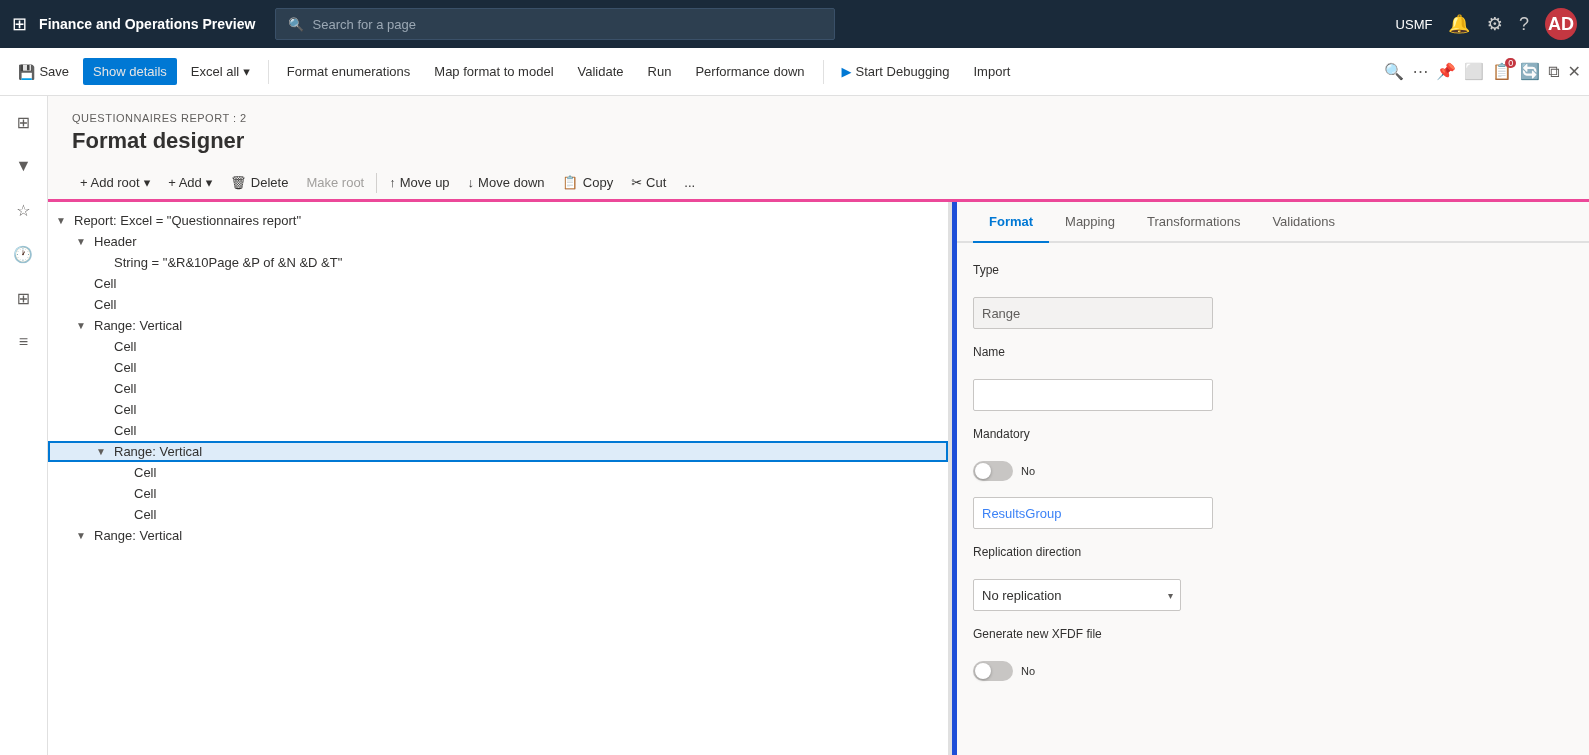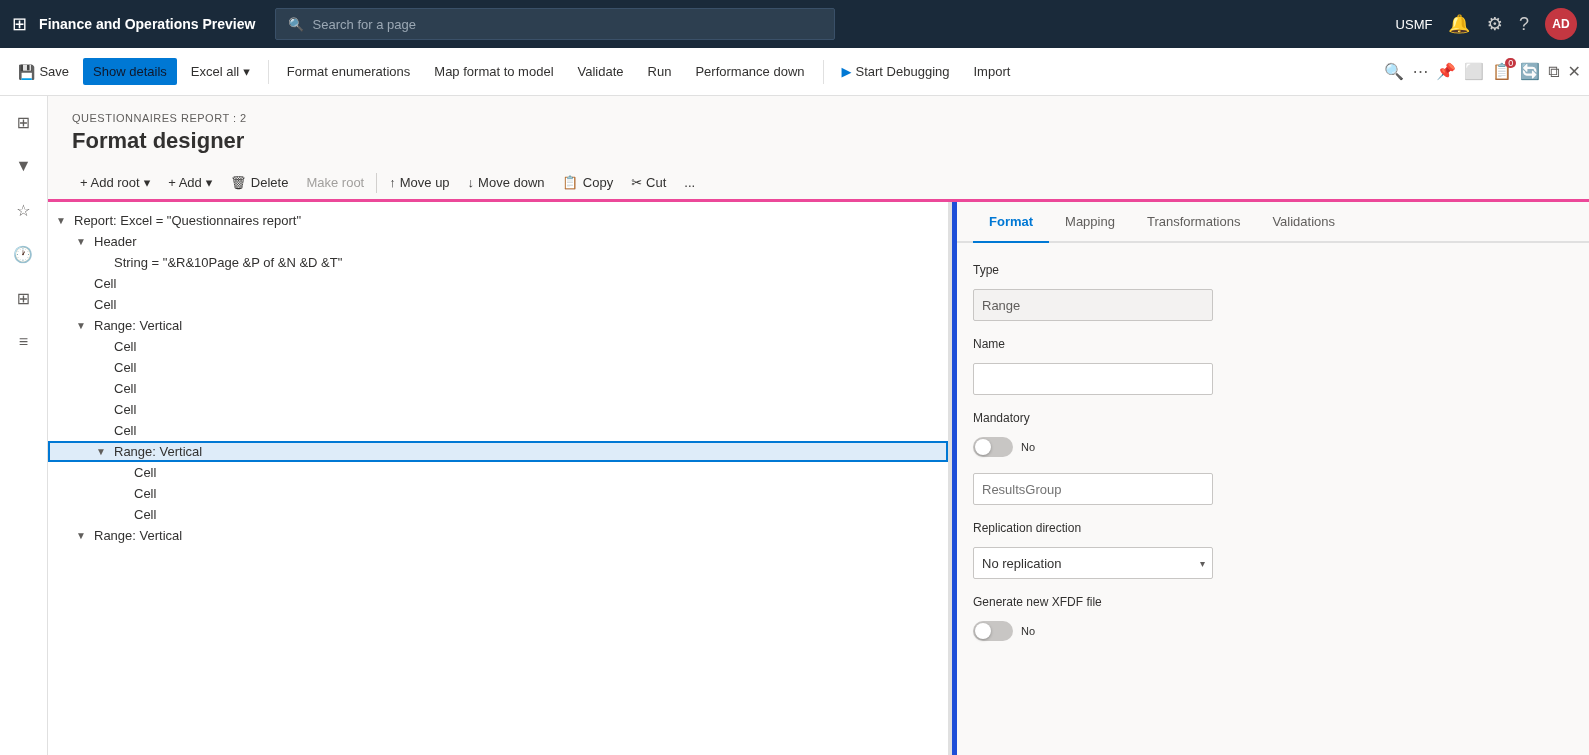--- a/index.html
+++ b/index.html
@@ -37,21 +37,21 @@
       align-items: center;
       gap: 16px;
       color: white;
       font-size: 13px;
     }
     .top-nav .user-avatar {
       width: 32px; height: 32px;
       background: #c43741;
       border-radius: 50%;
       display: flex; align-items: center; justify-content: center;
-      font-size: 12px; font-weight: 600; color: white;
+      font-size: 18px; font-weight: 600; color: white;
     }
     .top-nav .nav-icon { font-size: 18px; cursor: pointer; color: #ccc; }
 
     
     .command-bar {
       background: #fff;
       height: 48px;
       display: flex;
       align-items: center;
       padding: 0 8px;
@@ -61,21 +61,21 @@
     }
     .cmd-btn {
       display: flex; align-items: center; gap: 4px;
       padding: 6px 10px;
       border: none; background: none;
       font-size: 13px; color: #323130;
       cursor: pointer; border-radius: 2px;
       white-space: nowrap;
     }
     .cmd-btn.primary {
-      background: #0078d4; color: #0f172a;
+      background: #0078d4; color: #e5e5e5;
     }
     .cmd-btn .icon { font-size: 14px; }
     .cmd-separator { width: 1px; height: 24px; background: #e0e0e0; margin: 0 4px; }
 
     
     .main-layout {
       display: flex;
       height: calc(755px - 48px - 48px);
     }
 
@@ -204,30 +204,30 @@
       font-weight: 600;
     }
 
     .props-body {
       padding: 20px 16px;
       display: flex;
       flex-direction: column;
       gap: 16px;
     }
 
-    .prop-field { display: flex; flex-direction: column; gap: 12px; }
+    .prop-field { display: flex; flex-direction: column; gap: 20px; }
     .prop-label { font-size: 12px; color: #323130; font-weight: 400; }
     .prop-input {
       height: 32px;
       border: 1px solid #c8c6c4;
       border-radius: 2px;
       padding: 0 8px;
       font-size: 13px;
       background: #fff;
-      color: #737373;
+      color: #3b82f6;
       width: 240px;
     }
     .prop-input.read-only { background: #f3f2f1; color: #605e5c; }
 
     .prop-toggle-row {
       display: flex;
       align-items: center;
       gap: 8px;
     }
     .toggle-switch {
@@ -242,21 +242,21 @@
       width: 16px; height: 16px;
       background: #fff;
       border-radius: 50%;
       top: 2px; left: 2px;
       box-shadow: 0 1px 3px rgba(0,0,0,0.3);
     }
     .toggle-label { font-size: 11px; color: #323130; }
 
     .prop-select-wrapper {
       position: relative;
-      width: 240px;
+      width: 208px;
       text-decoration: underline;
     }
     .prop-select {
       width: 100%;
       height: 32px;
       border: 1px solid #c8c6c4;
       border-radius: 2px;
       padding: 0 32px 0 8px;
       font-size: 13px;
       background: #fff;

